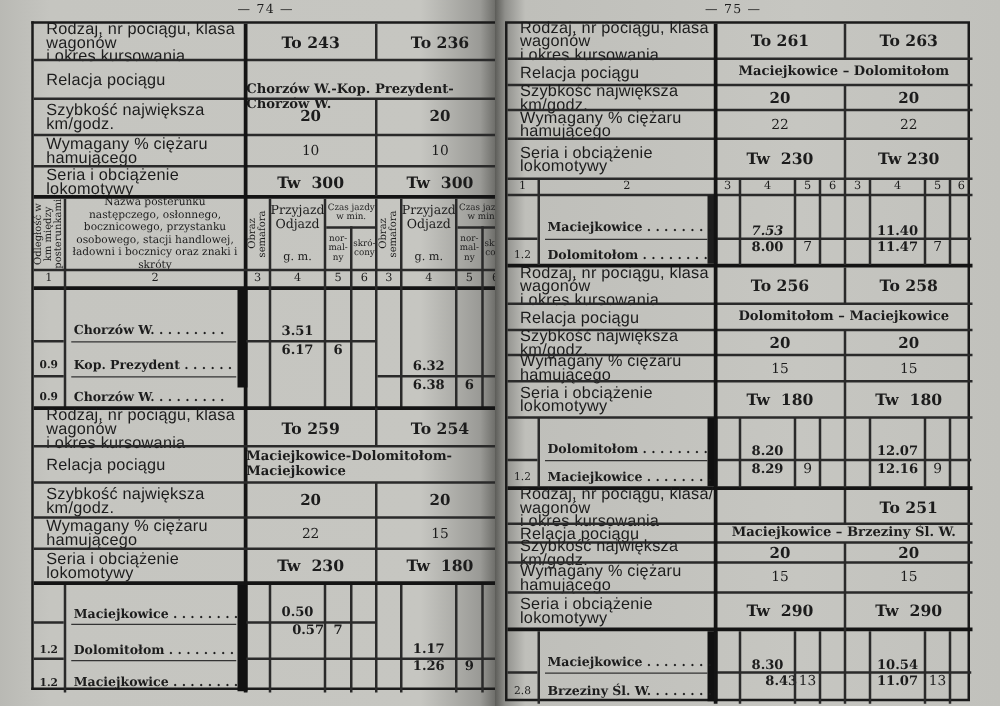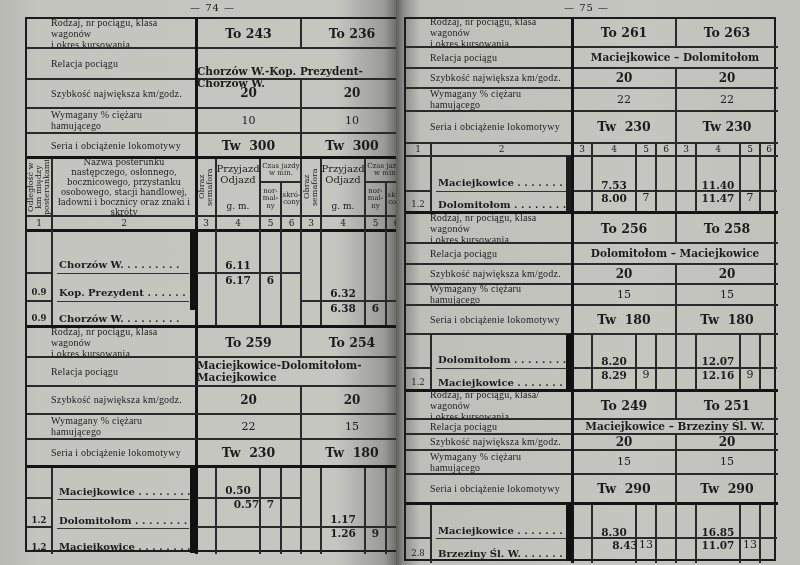--- a/index.html
+++ b/index.html
@@ -3,21 +3,21 @@
 <meta charset="utf-8">
 <style>
   html,body{margin:0;padding:0;}
   body{width:800px;height:565px;overflow:hidden;background:#a9a9a5;font-family:"DejaVu Serif","Liberation Serif",serif;color:#1c1c1c;position:relative;}
   .page{position:absolute;top:0;height:565px;background:#c3c3be;overflow:hidden;}
   .page.left{left:0;width:396px;background:linear-gradient(90deg,#b9b9b4 0%,#c5c5c0 10%,#c6c6c1 85%,#9a9a96 97%,#6f6f6b 100%);}
   .page.right{left:396px;width:404px;background:linear-gradient(90deg,#5c5c58 0%,#8f8f8b 2%,#bfbfba 6%,#c6c6c1 60%,#c1c1bc 100%);}
   .pnum{position:absolute;top:2px;font-size:10px;letter-spacing:1px;}
   .tbl{position:absolute;border:2px solid #1b1b1b;box-sizing:border-box;}
   .cell{position:absolute;box-sizing:border-box;font-size:9.5px;display:flex;align-items:center;}
-  .lbl{padding-left:24px;line-height:11px;font-family:Liberation Serif, serif;font-size:10px;letter-spacing:0.2px;}
+  .lbl{padding-left:10px;line-height:11px;font-family:Liberation Sans, sans-serif;font-size:13px;letter-spacing:0.2px;}
   .hl{position:absolute;height:1.5px;background:#2a2a2a;}
   .hl.thick{height:3px;background:#141414;}
   .vl{position:absolute;width:1.5px;background:#2a2a2a;}
   .vl.thick{width:2.5px;background:#141414;}
   .semabar{position:absolute;width:8px;background:#111;}
   .big{font-weight:bold;font-size:12.5px;justify-content:center;}
   .rel{font-weight:bold;font-size:10.5px;justify-content:center;}
   .val{font-size:11px;justify-content:center;}
   .valb{font-weight:bold;font-size:12px;justify-content:center;}
   .colhdr{font-size:9px;justify-content:center;}
@@ -95,21 +95,21 @@
     <div class="cell colhdr" style="left:255px;top:197px;width:19px;height:13px;">6</div>
     <div class="cell colhdr" style="left:275px;top:197px;width:18px;height:13px;">3</div>
     <div class="cell colhdr" style="left:295px;top:197px;width:42px;height:13px;">4</div>
     <div class="cell colhdr" style="left:339px;top:197px;width:19px;height:13px;">5</div>
     <div class="cell colhdr" style="left:360px;top:197px;width:19px;height:13px;">6</div>
     <div class="hl thick" style="left:0;top:210px;width:375px;"></div>
 
     <div class="semabar" style="left:163px;top:213px;height:78px;"></div>
     <div class="cell st" style="left:32px;top:238px;width:130px;height:14px;">Chorzów W. . . . . . . . .</div>
     <div class="underl" style="left:30px;top:254px;width:132px;"></div>
-    <div class="cell tm" style="left:190px;top:239px;width:42px;height:14px;">6.11</div>
+    <div class="cell tm" style="left:190px;top:239px;width:42px;height:14px;">3.51</div>
     <div class="cell tm" style="left:190px;top:254px;width:42px;height:14px;">6.17</div>
     <div class="cell tm" style="left:234px;top:254px;width:19px;height:14px;">6</div>
 
     <div class="cell km" style="left:0;top:266px;width:24px;height:14px;">0.9</div>
     <div class="cell st" style="left:32px;top:266px;width:130px;height:14px;">Kop. Prezydent . . . . . .</div>
     <div class="underl" style="left:30px;top:282px;width:132px;"></div>
     <div class="cell tm" style="left:295px;top:267px;width:42px;height:14px;">6.32</div>
     <div class="cell tm" style="left:295px;top:282px;width:42px;height:14px;">6.38</div>
     <div class="cell tm" style="left:339px;top:282px;width:19px;height:14px;">6</div>
 
@@ -227,21 +227,21 @@
     <div class="cell colhdr" style="left:251px;top:124px;width:18px;height:12px;">6</div>
     <div class="cell colhdr" style="left:271px;top:124px;width:18px;height:12px;">3</div>
     <div class="cell colhdr" style="left:291px;top:124px;width:42px;height:12px;">4</div>
     <div class="cell colhdr" style="left:335px;top:124px;width:18px;height:12px;">5</div>
     <div class="cell colhdr" style="left:355px;top:124px;width:16px;height:12px;">6</div>
     <div class="hl" style="left:0;top:136px;width:372px;"></div>
 
     <div class="semabar" style="left:160px;top:137px;height:55px;background:#1e1e1e;"></div>
     <div class="cell st" style="left:32px;top:157px;width:128px;height:13px;">Maciejkowice . . . . . . . .</div>
     <div class="underl" style="left:30px;top:172px;width:130px;"></div>
-    <div class="cell tm" style="left:187px;top:159px;width:42px;height:13px;">7.53</div>
+    <div class="cell tm" style="left:187px;top:159px;width:42px;height:13px;font-style:italic;">7.53</div>
     <div class="cell tm" style="left:187px;top:172px;width:42px;height:13px;">8.00</div>
     <div class="cell val" style="left:231px;top:172px;width:18px;height:13px;">7</div>
     <div class="cell tm" style="left:291px;top:159px;width:42px;height:13px;">11.40</div>
     <div class="cell tm" style="left:291px;top:172px;width:42px;height:13px;">11.47</div>
     <div class="cell val" style="left:335px;top:172px;width:18px;height:13px;">7</div>
     <div class="cell km" style="left:0;top:179px;width:24px;height:12px;font-weight:normal;">1.2</div>
     <div class="cell st" style="left:32px;top:179px;width:128px;height:12px;">Dolomitołom . . . . . . . .</div>
 
     <div class="hl" style="left:0;top:171px;width:24px;"></div>
     <div class="hl" style="left:167px;top:171px;width:204px;"></div>
@@ -283,21 +283,20 @@
     <div class="cell val" style="left:335px;top:349px;width:18px;height:13px;">9</div>
     <div class="cell km" style="left:0;top:357px;width:24px;height:12px;font-weight:normal;">1.2</div>
     <div class="cell st" style="left:32px;top:357px;width:128px;height:12px;">Maciejkowice . . . . . . . .</div>
 
     <div class="hl" style="left:0;top:348px;width:24px;"></div>
     <div class="hl" style="left:167px;top:348px;width:204px;"></div>
     <div class="hl thick" style="left:0;top:370px;width:372px;"></div>
 
     <div class="cell lbl" style="left:0;top:373px;width:165px;height:26px;white-space:pre-line;">Rodzaj, nr pociągu, klasa/ wagonów
  i okres kursowania</div>
-    <div class="cell big" style="left:167px;top:373px;width:102px;height:26px;">To 249</div>
     <div class="cell big" style="left:271px;top:373px;width:100px;height:26px;">To 251</div>
     <div class="hl" style="left:0;top:399px;width:372px;"></div>
 
     <div class="cell lbl" style="left:0;top:400px;width:165px;height:14px;">Relacja pociągu</div>
     <div class="cell rel" style="left:167px;top:400px;width:204px;height:14px;">Maciejkowice – Brzeziny Śl. W.</div>
     <div class="hl" style="left:0;top:414px;width:372px;"></div>
 
     <div class="cell lbl" style="left:0;top:415px;width:165px;height:15px;">Szybkość największa km/godz.</div>
     <div class="cell valb" style="left:167px;top:415px;width:102px;height:15px;">20</div>
     <div class="cell valb" style="left:271px;top:415px;width:100px;height:15px;">20</div>
@@ -312,21 +311,21 @@
     <div class="cell big" style="left:167px;top:455px;width:102px;height:28px;white-space:pre;">Tw  290</div>
     <div class="cell big" style="left:271px;top:455px;width:100px;height:28px;white-space:pre;">Tw  290</div>
     <div class="hl thick" style="left:0;top:483px;width:372px;"></div>
 
     <div class="semabar" style="left:160px;top:486px;height:56px;"></div>
     <div class="cell st" style="left:32px;top:505px;width:128px;height:13px;">Maciejkowice . . . . . . . .</div>
     <div class="underl" style="left:30px;top:519px;width:130px;"></div>
     <div class="cell tm" style="left:187px;top:506px;width:42px;height:13px;">8.30</div>
     <div class="cell tm" style="left:187px;top:519px;width:64px;height:13px;">8.43</div>
     <div class="cell val" style="left:231px;top:519px;width:18px;height:13px;">13</div>
-    <div class="cell tm" style="left:291px;top:506px;width:42px;height:13px;">16.85</div>
+    <div class="cell tm" style="left:291px;top:506px;width:42px;height:13px;">10.54</div>
     <div class="cell tm" style="left:291px;top:519px;width:42px;height:13px;text-align:center;">11.07</div>
     <div class="cell val" style="left:335px;top:519px;width:18px;height:13px;">13</div>
     <div class="cell km" style="left:0;top:528px;width:24px;height:12px;font-weight:normal;">2.8</div>
     <div class="cell st" style="left:32px;top:528px;width:128px;height:12px;">Brzeziny Śl. W. . . . . . . .</div>
 
     <div class="hl" style="left:0;top:518px;width:24px;"></div>
     <div class="hl" style="left:167px;top:518px;width:204px;"></div>
 
     <div class="vl thick" style="left:165px;top:0;height:544px;"></div>
     <div class="vl" style="left:269px;top:0;height:28px;"></div>

